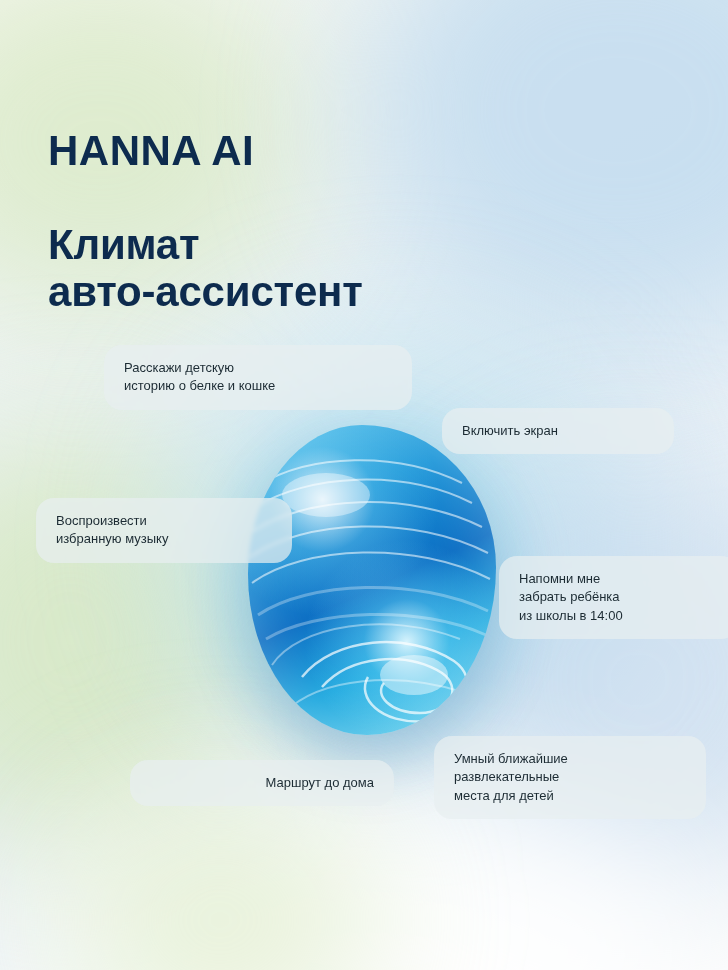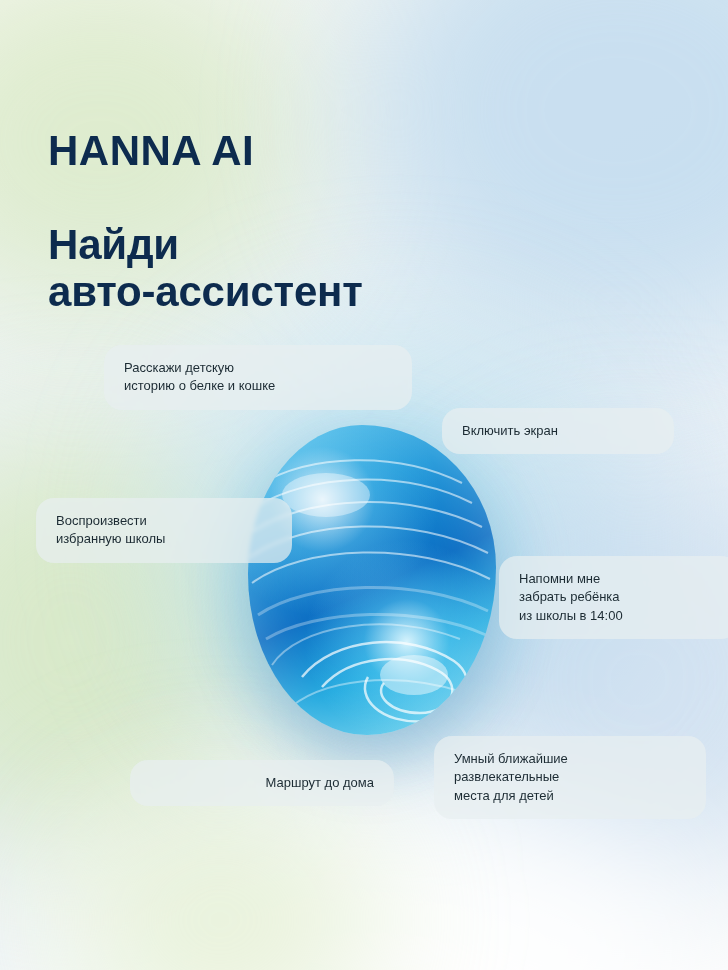--- a/index.html
+++ b/index.html
@@ -146,21 +146,21 @@
   <div class="bg-blob blob-green-tl"></div>
   <div class="bg-blob blob-blue-tr"></div>
   <div class="bg-blob blob-green-left"></div>
   <div class="bg-blob blob-cyan-center"></div>
   <div class="bg-blob blob-blue-right"></div>
   <div class="bg-blob blob-white-bottom"></div>
   <div class="bg-blob blob-green-bottom"></div>
 
   <div class="headline">
     <span class="brand">HANNA AI</span>
-    <span>Найди
+    <span>Климат
 авто-ассистент</span>
   </div>
 
   <div class="orb-wrap">
     <div class="orb-glow"></div>
     <div class="orb">
       <svg viewBox="0 0 248 310" preserveAspectRatio="none" aria-hidden="true">
         <g fill="none" stroke="rgba(255,255,255,0.55)" stroke-width="2">
           <path d="M8 62 C60 28, 150 26, 214 58"></path>
           <path d="M4 84 C60 48, 156 44, 224 78"></path>
@@ -183,21 +183,21 @@
         <ellipse cx="78" cy="70" rx="44" ry="22" fill="rgba(255,255,255,0.4)"></ellipse>
         <ellipse cx="166" cy="250" rx="34" ry="20" fill="rgba(255,255,255,0.45)"></ellipse>
       </svg>
     </div>
   </div>
 
   <div class="bubble b1">Расскажи детскую
 историю о белке и кошке</div>
   <div class="bubble b2">Включить экран</div>
   <div class="bubble b3">Воспроизвести
-избранную школы</div>
+избранную музыку</div>
   <div class="bubble b4">Напомни мне
 забрать ребёнка
 из школы в 14:00</div>
   <div class="bubble b6">Маршрут до дома</div>
   <div class="bubble b7">Умный ближайшие
 развлекательные
 места для детей</div>
 
 </div>
 

